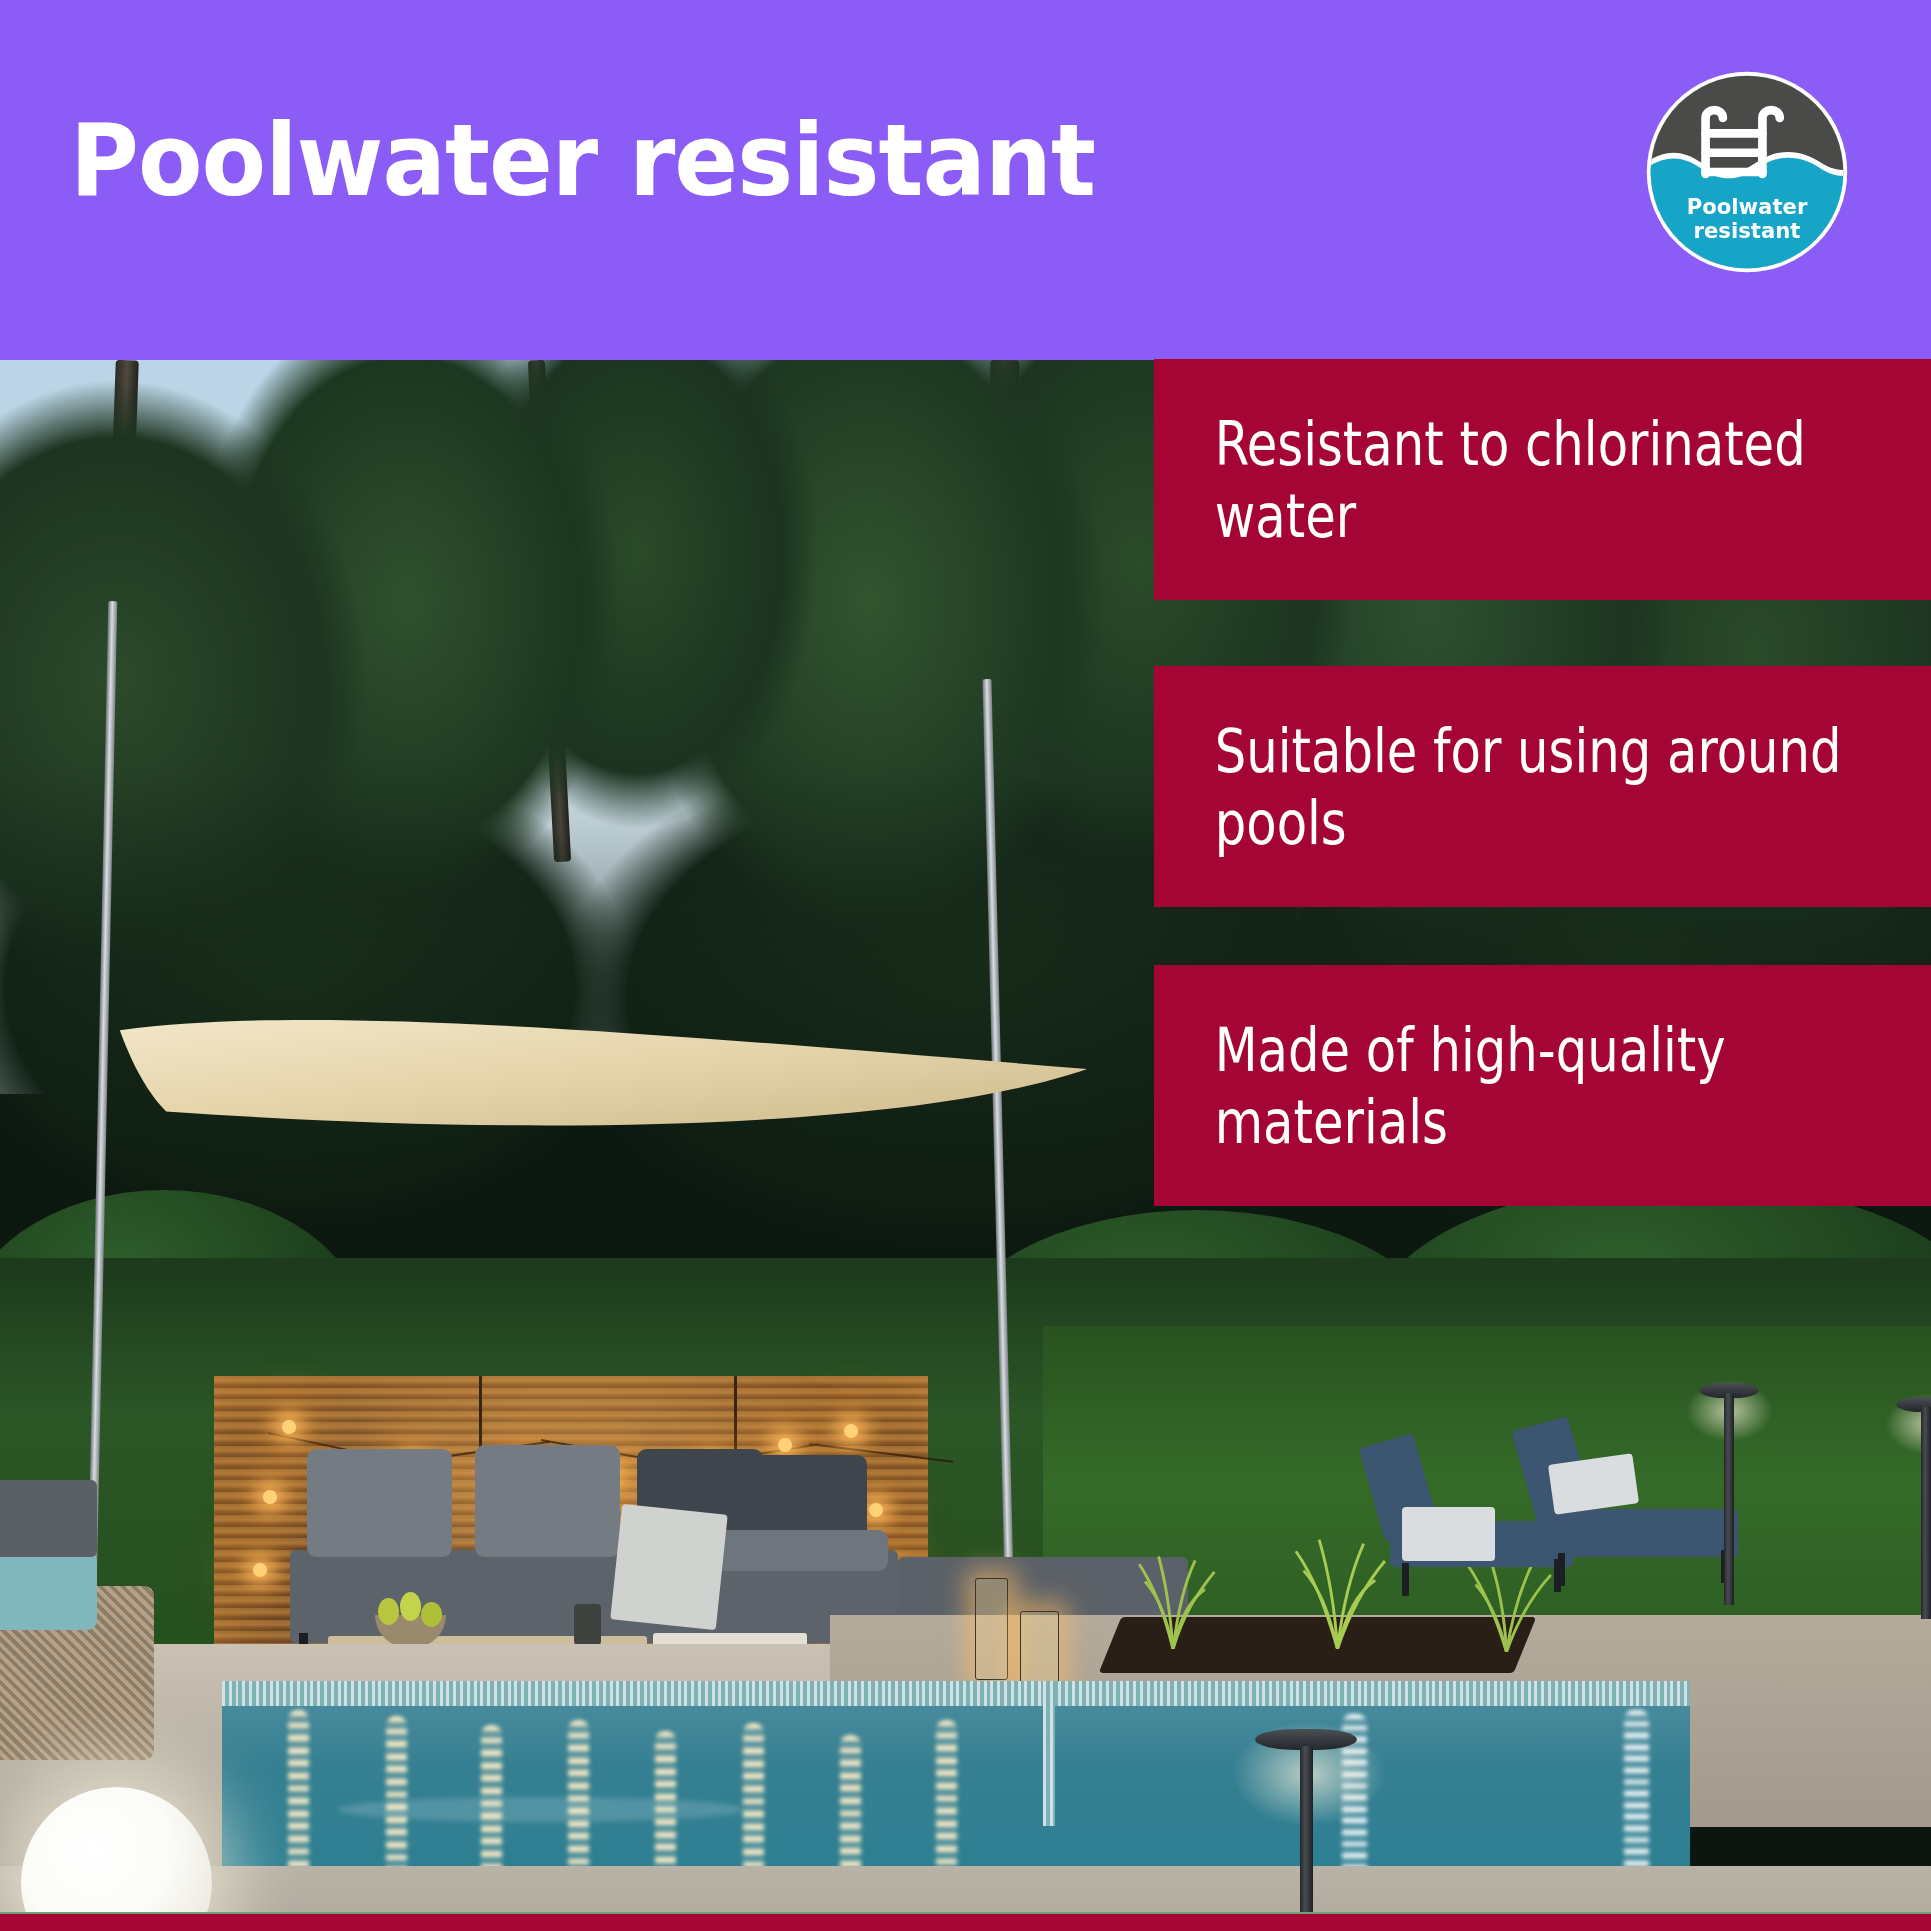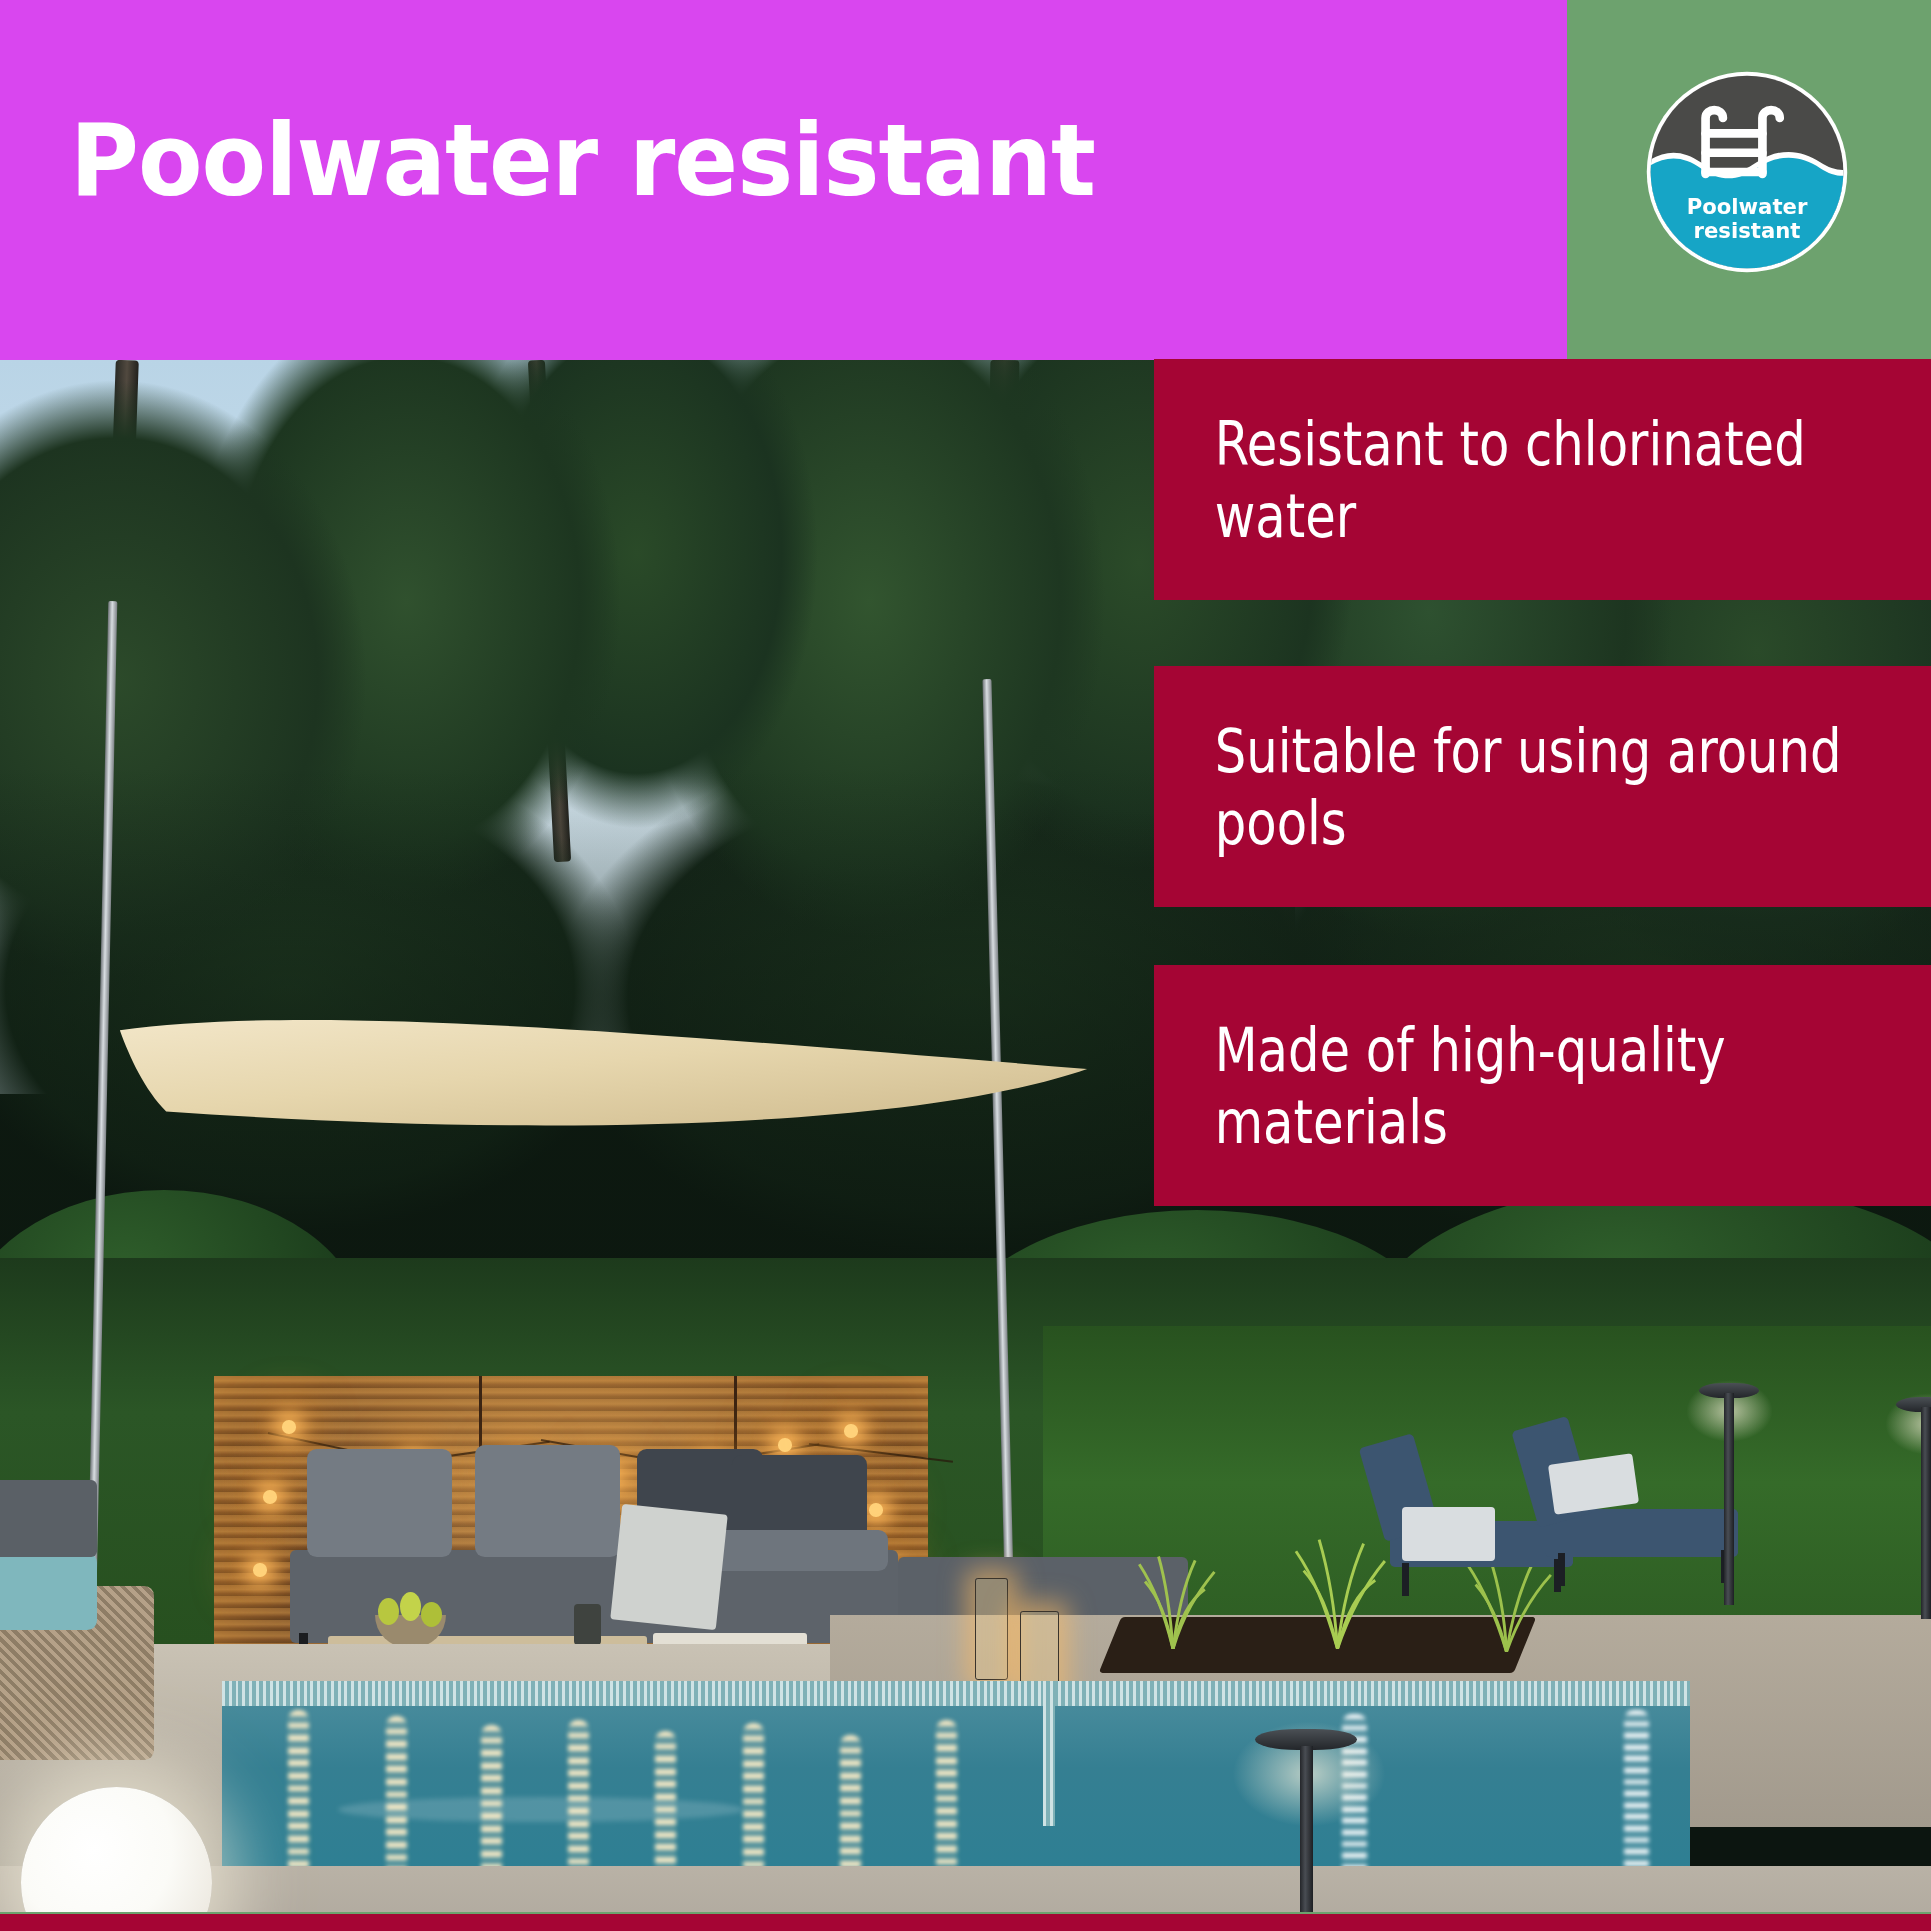--- a/index.html
+++ b/index.html
@@ -4,21 +4,21 @@
 <style>
   * { margin:0; padding:0; box-sizing:border-box; }
   html,body{
     width:1931px;height:1931px;overflow:hidden;
     font-family:"Liberation Sans", sans-serif;
     background:#6da26e;
   }
   .poster{position:relative;width:1931px;height:1931px;background:#6da26e;}
 
   
-  .header{position:absolute;left:0;top:0;width:1567px;height:360px;background:#d946ef;text-decoration:underline;}
+  .header{position:absolute;left:0;top:0;width:1931px;height:360px;background:#8b5cf6;text-decoration:underline;}
   .header-title{
     position:absolute;left:70px;top:108px;
     font-family:"DejaVu Sans", sans-serif;
     font-weight:700;font-size:100px;line-height:1.05;
     letter-spacing:-1px;color:#ffffff;white-space:nowrap;
     transform:scaleX(.94);transform-origin:left center;
   }
 
   
   .badge{position:absolute;left:1641px;top:66px;width:212px;height:212px;}

